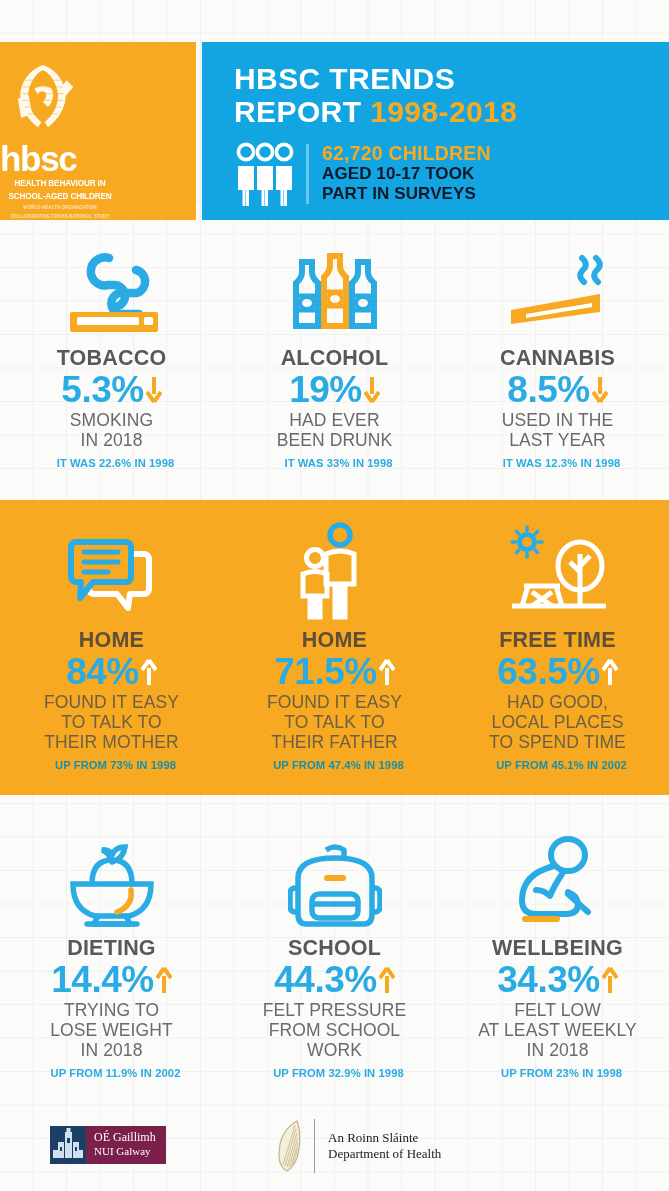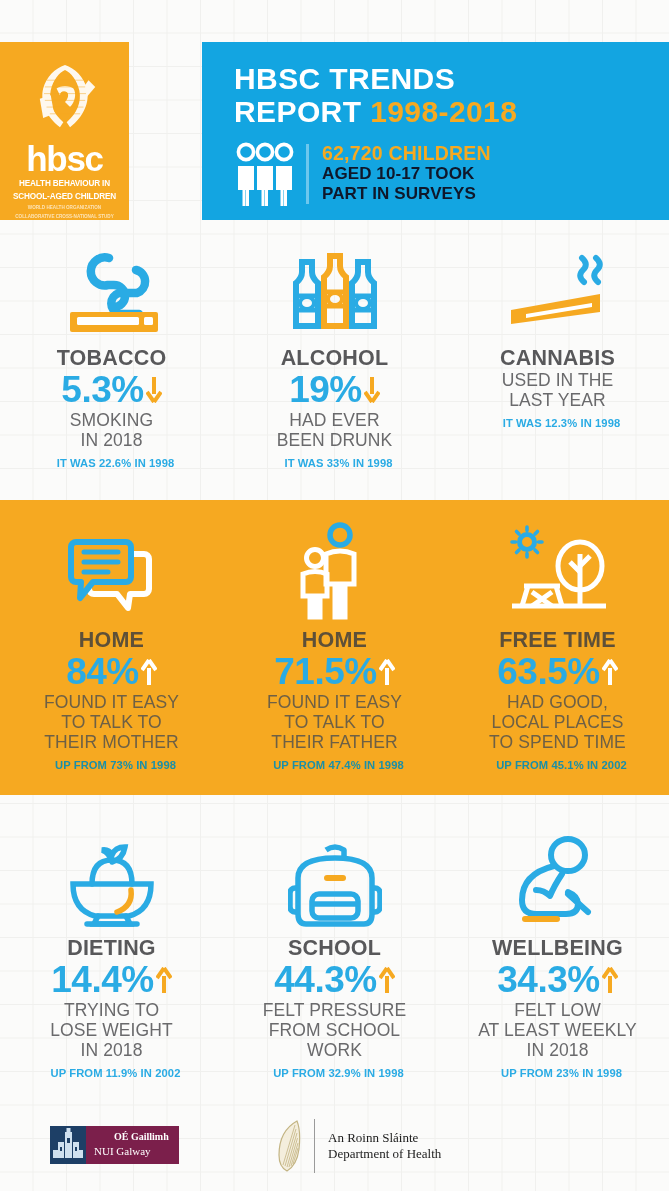--- a/index.html
+++ b/index.html
@@ -16,24 +16,24 @@
     background-image:
       linear-gradient(to right, #f0f0ee 1px, transparent 1px),
       linear-gradient(to bottom, #f0f0ee 1px, transparent 1px);
     background-size: 33.5px 33.5px;
     background-position: -1px -1px;
   }
 
   
   .header { position: absolute; top: 42px; left: 0; width: 669px; height: 178px; }
   .logo-block {
-    position: absolute; left: 0; top: 0; width: 129px; height: 178px;
+    position: absolute; left: 0; top: 0; width: 196px; height: 178px;
     background: #f6a921;
     display: flex; flex-direction: column;
-    align-items: center; justify-content: flex-start;
+    justify-content: flex-start;
   }
   .logo-mark { width: 86px; height: 86px; margin-top: 13px; }
   .logo-word {
     color: #ffffff; font-weight: 700; font-size: 35px;
     letter-spacing: -1.3px; line-height: 1; margin-top: 2px;
   }
   .logo-sub1 {
     color: #ffffff; font-weight: 700; font-size: 8.2px;
     letter-spacing: -0.15px; line-height: 10px; text-align: center;
     width: 120px; margin-top: 3px;
@@ -107,21 +107,21 @@
   .footer {
     position: absolute; left: 0; top: 1100px; width: 669px; height: 91px;
     display: flex; align-items: center;
   }
   .f-nui { position: absolute; left: 50px; top: 26px; display: flex; height: 38px; }
   .nui-crest { width: 36px; height: 38px; background: #1d3f66; position: relative; overflow: hidden; }
   .nui-text {
     background: #7b1f4b; color: #ffffff; height: 38px;
     padding: 4px 10px 0 8px; font-family: "Liberation Serif", serif;
   }
-  .nui-l1 { font-size: 10px; font-weight: 700; line-height: 14px; margin-left: 20px; }
+  .nui-l1 { font-size: 12px; font-weight: 400; line-height: 14px; }
   .nui-l2 { font-size: 11px; font-weight: 400; line-height: 14px; }
   .f-doh { position: absolute; left: 275px; top: 18px; display: flex; align-items: center; height: 56px; }
   .harp { width: 26px; height: 54px; }
   .doh-div { width: 1px; height: 54px; background: #9a9a9a; margin: 0 13px; }
   .doh-text { font-family: "Liberation Serif", serif; color: #1b1b1b; }
   .doh-l1 { font-size: 13px; line-height: 16px; }
   .doh-l2 { font-size: 13px; line-height: 16px; }
 </style>
 </head>
 <body>
@@ -237,20 +237,26 @@
           <svg width="100" height="88" viewBox="0 0 100 88">
             <path d="M3 58 L92 42 L92 60 L3 72 Z" fill="#F6A921"></path>
             <path d="M18 62 L84 51 L84 55 L18 66 Z" fill="#ffffff"></path>
             <g fill="none" stroke="#2AABE4" stroke-width="6" stroke-linecap="round">
               <path d="M76 30 q-7 -6 -1 -12 q6 -6 -1 -12"></path>
               <path d="M90 30 q-7 -6 -1 -12 q6 -6 -1 -12"></path>
             </g>
           </svg>
         </div>
         <div class="cat">CANNABIS</div>
+        <div class="pctrow">
+          <span class="pct">8.5%</span>
+          <svg class="arrow" viewBox="0 0 16 26">
+              <path d="M8 0 v17 M8 25 l7 -10 M8 25 l-7 -10" stroke="#F6A921" stroke-width="4" fill="none"></path>
+            </svg>
+        </div>
         <div class="desc">USED IN THE</div>
         <div class="desc">LAST YEAR</div>
         <div class="note">IT WAS 12.3% IN 1998</div>
       </div>
 
     </div>
   </div>
 
   <div class="band band-orange" style="top:500px; height:295px; padding-top:22px;">
     <div class="grid3">

